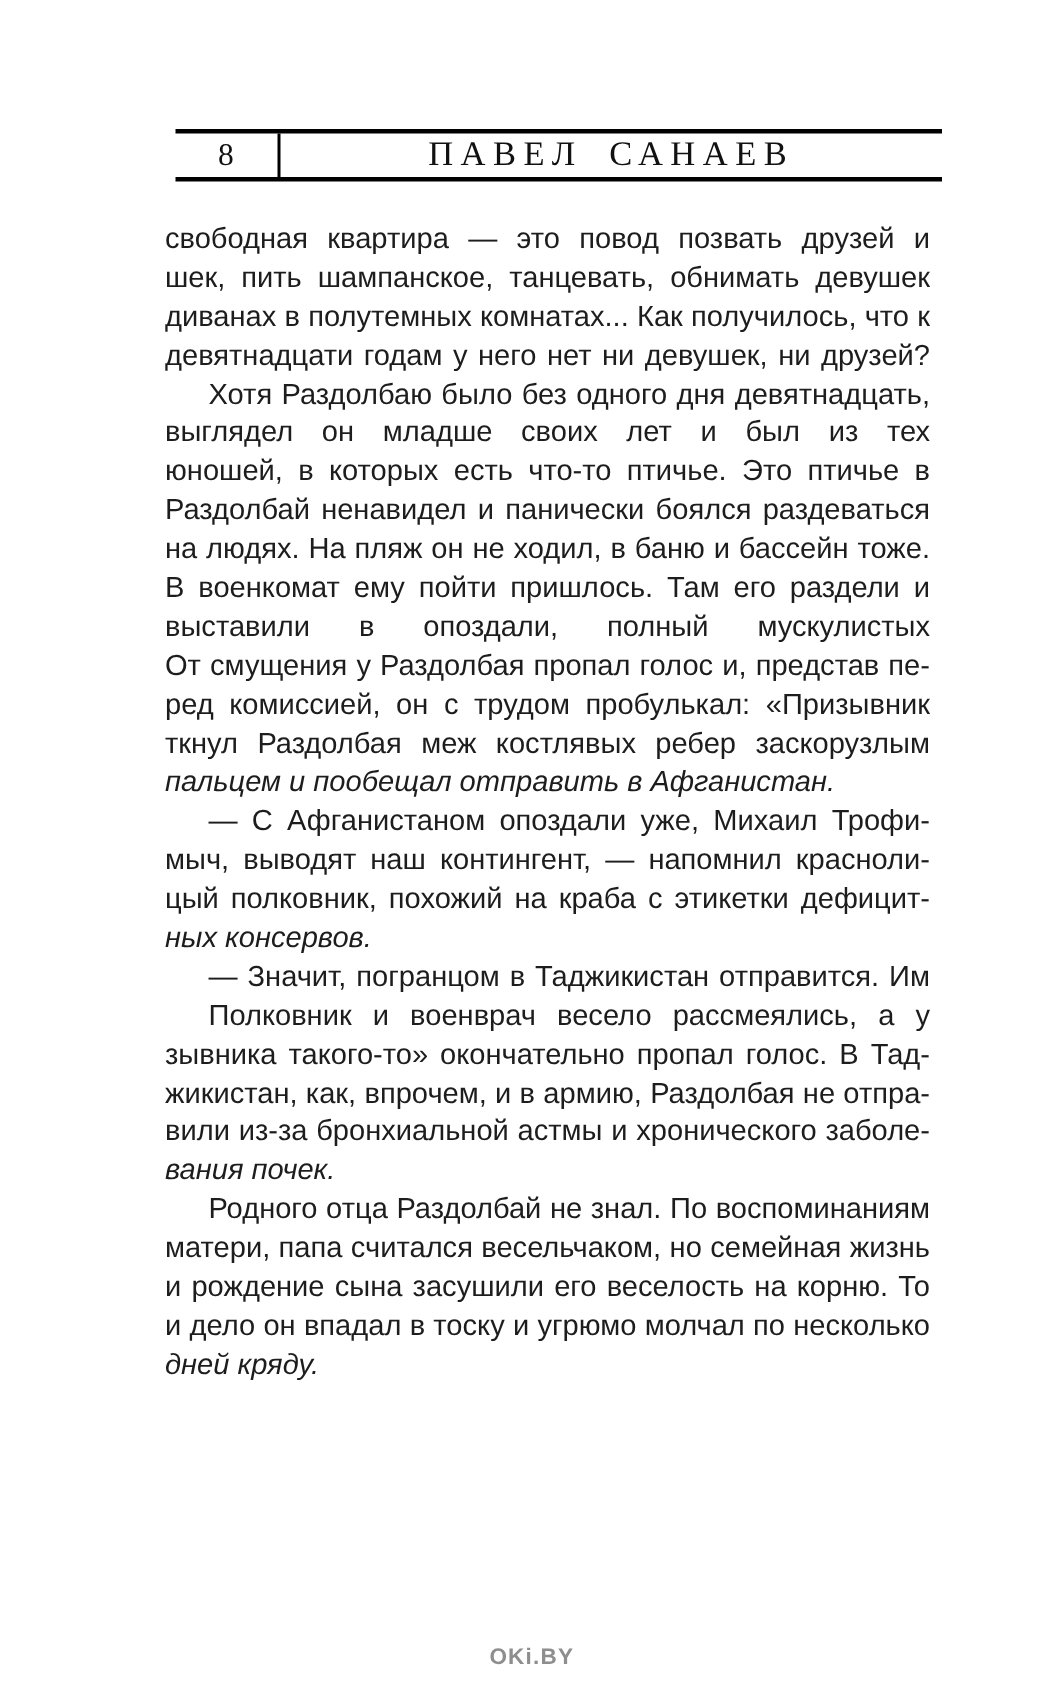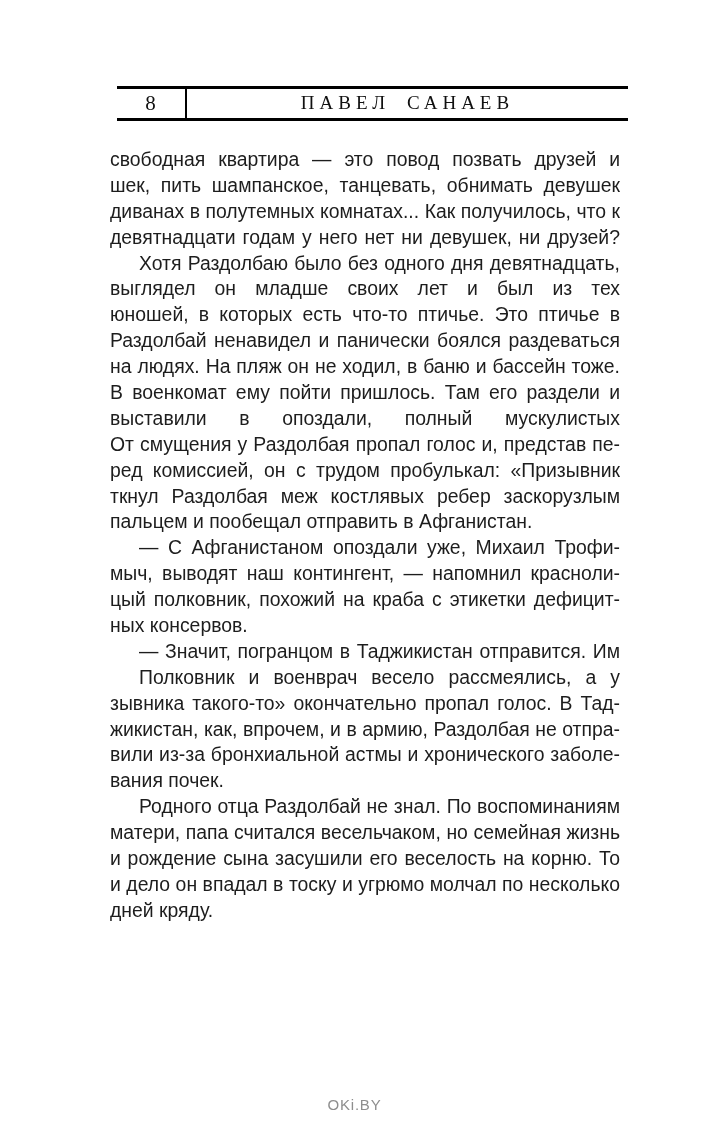--- a/index.html
+++ b/index.html
@@ -43,21 +43,21 @@
     letter-spacing: 1px;
   }
   .vdiv {
     width: 2px;
     align-self: stretch;
     background: var(--rule, #000000);
   }
   .running-title {
     flex: 1;
     text-align: center;
-    font-size: 19px;
+    font-size: 23px;
     letter-spacing: 5px;
     word-spacing: 7px;
     white-space: nowrap;
   }
 
   
   .text-column {
     position: absolute;
     left: 110px;
     top: 147px;
@@ -70,32 +70,34 @@
     height: 25.9px;
     overflow: hidden;
     text-align: justify;
     text-align-last: justify;
     text-justify: inter-word;
     white-space: normal;
   }
   .line.no-just {
     text-align: left;
     text-align-last: left;
+    font-style: italic;
   }
   .line.indent {
     text-indent: 29px;
   }
 
   
   .footer {
     position: absolute;
     left: 0;
     top: 1096px;
     width: 709px;
     text-align: center;
+    font-weight: bold;
   }
   .watermark {
     font-size: 15px;
     letter-spacing: 0.8px;
     color: var(--watermark, #8e8e8e);
   }
 </style>
 </head>
 <body>
 

